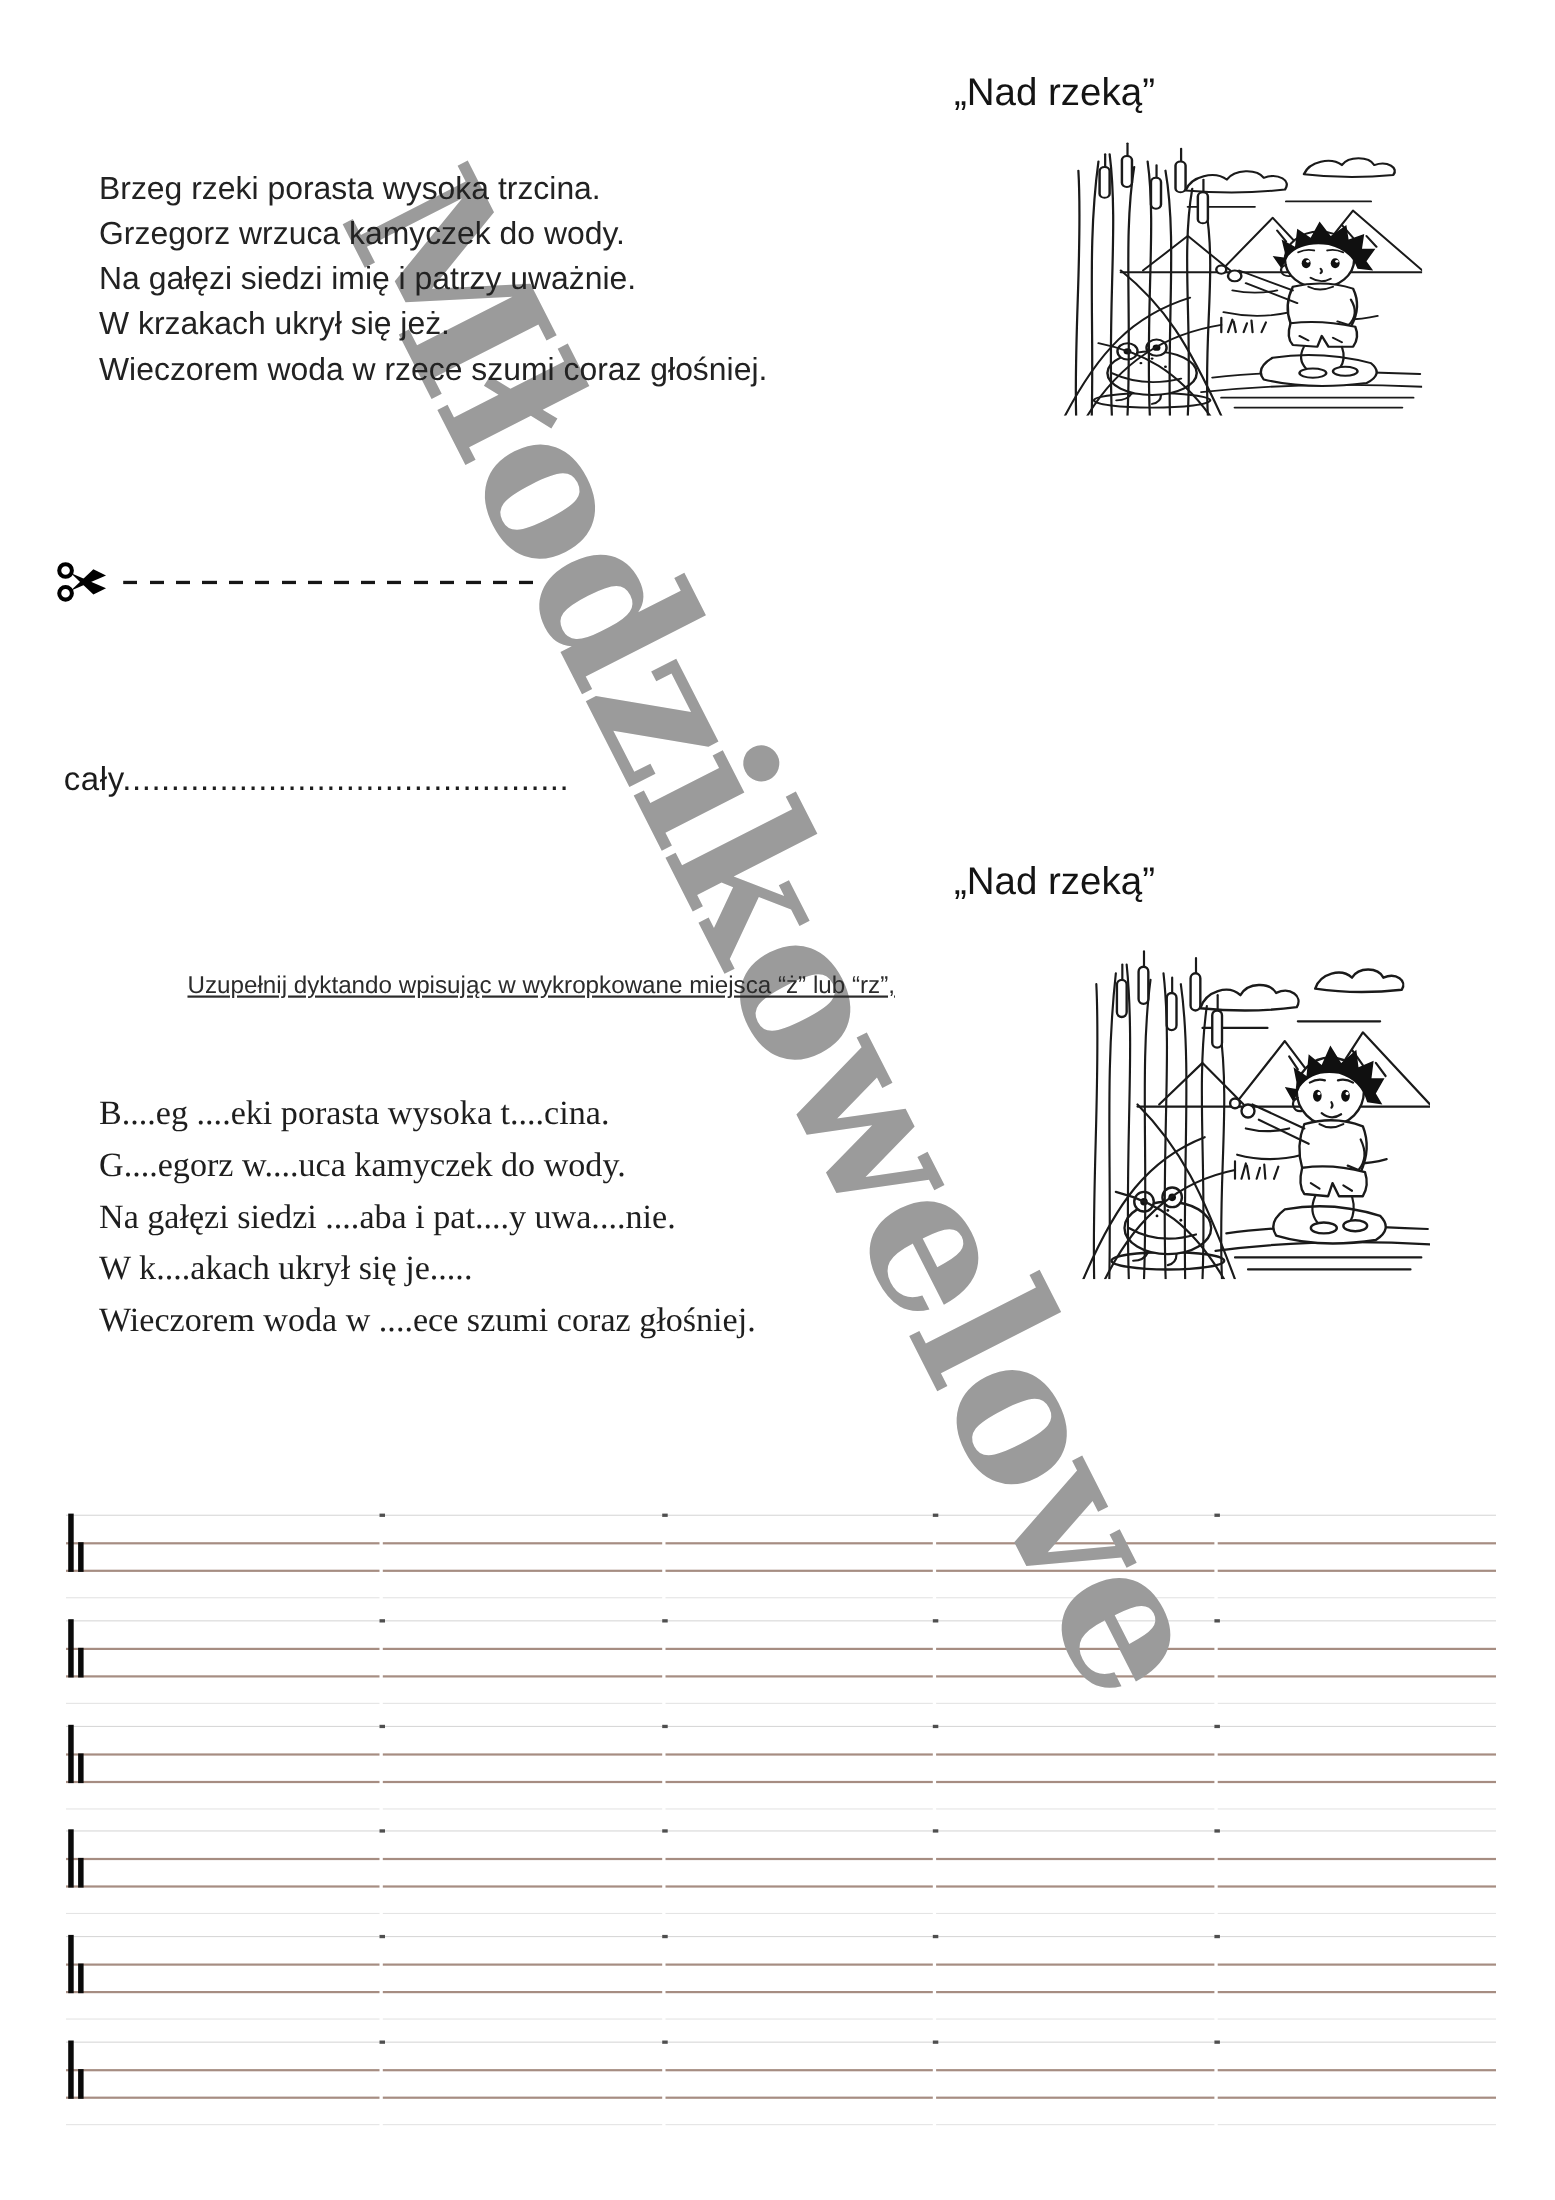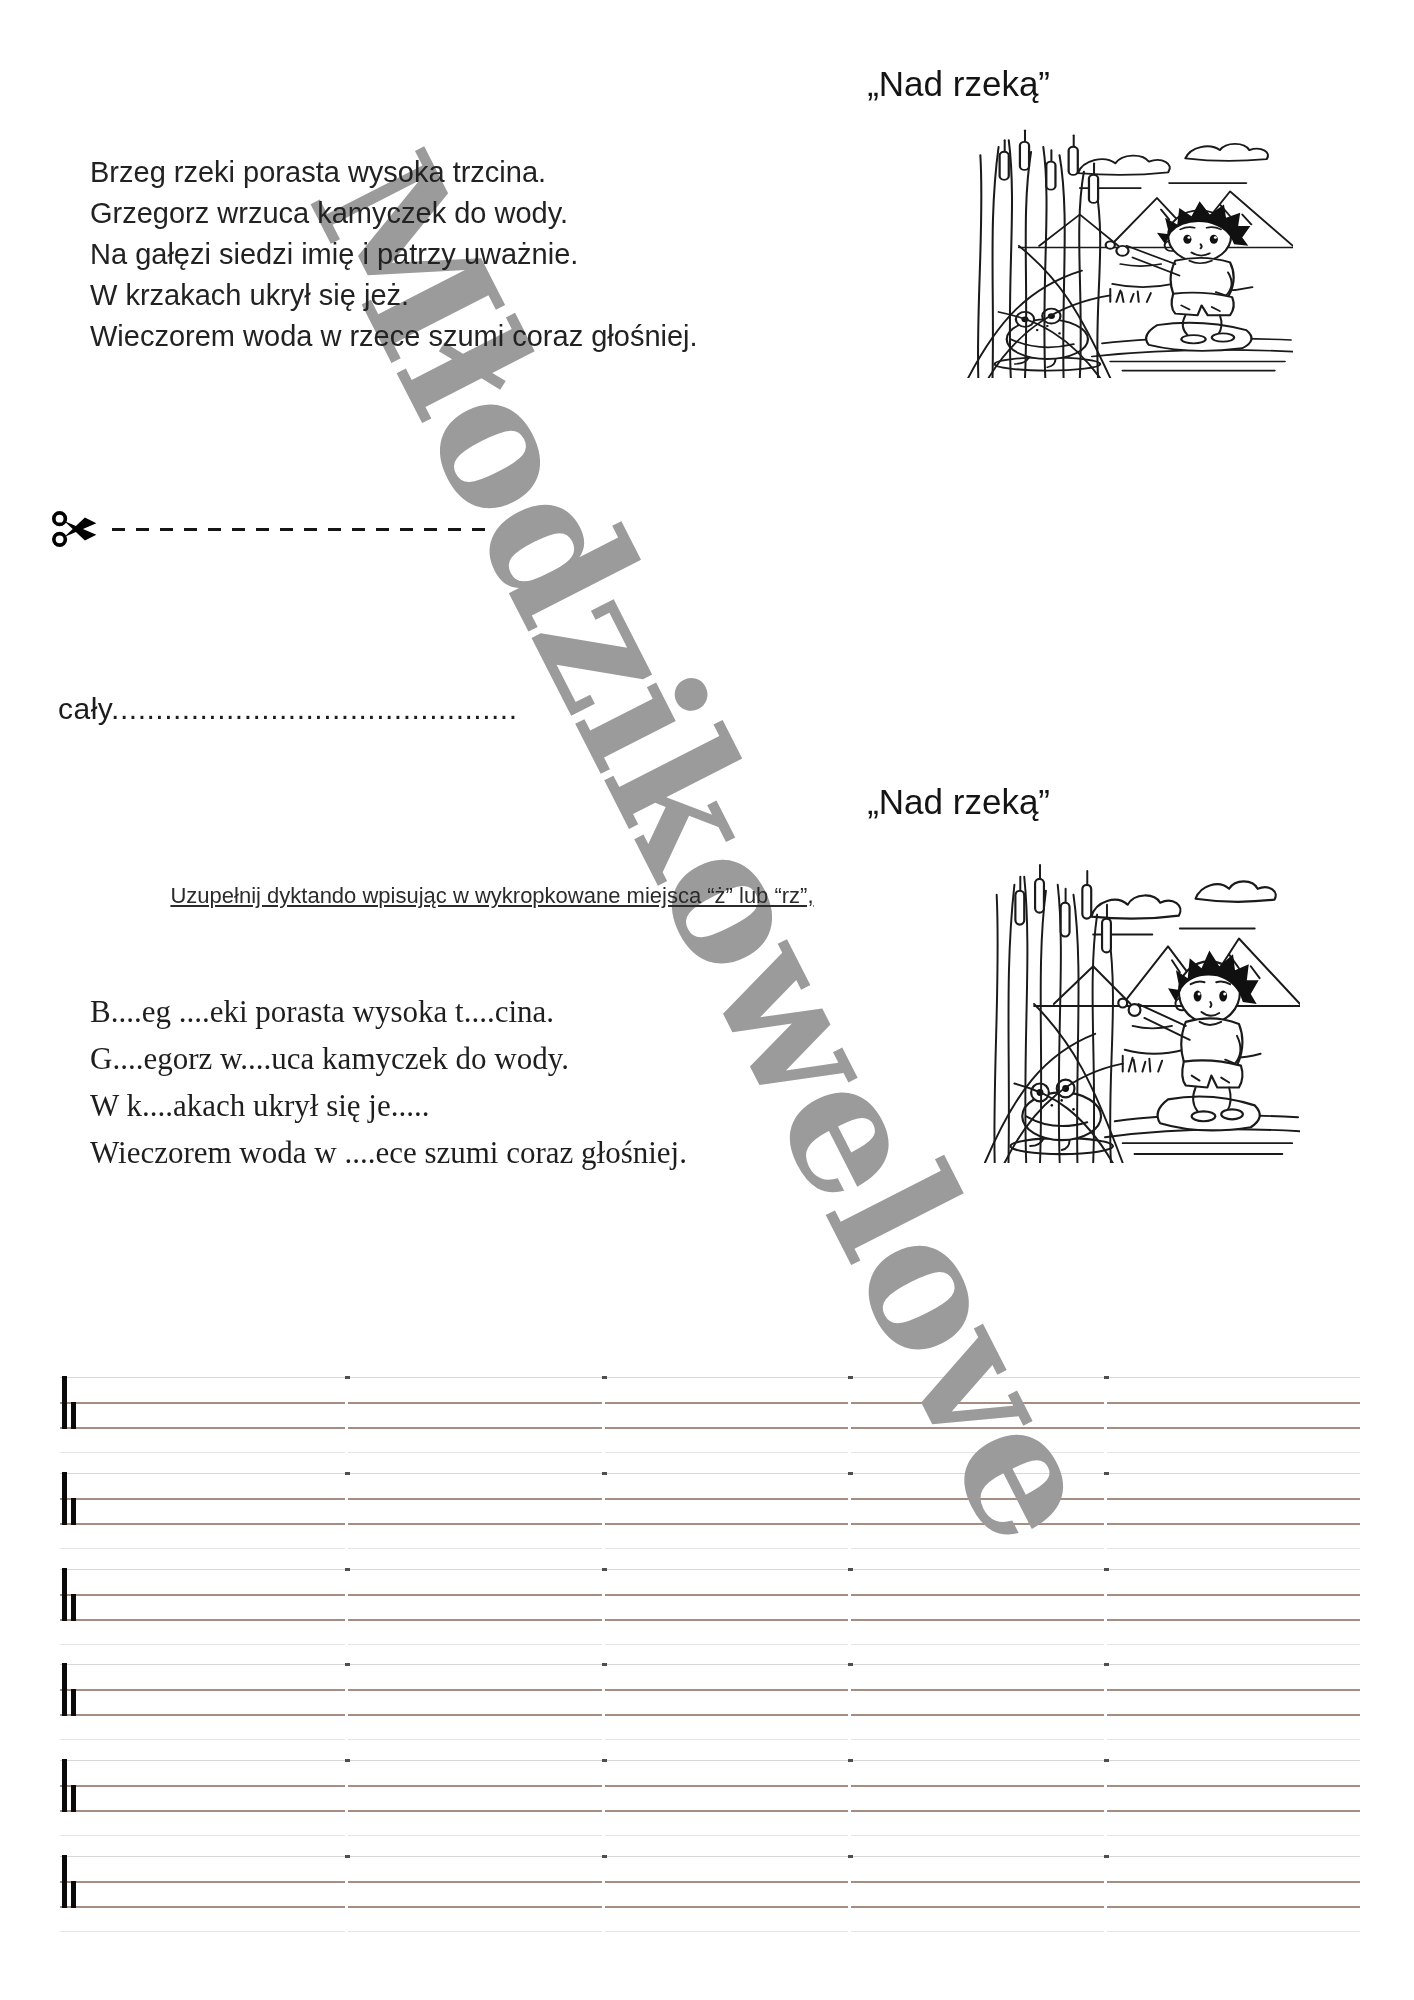--- a/index.html
+++ b/index.html
@@ -325,20 +325,21 @@
 
   <div class="abs z3 title" style="top:782px;">„Nad rzeką”</div>
 
   <div class="abs z3 instructions" style="top:880px;text-decoration:underline;">
     <div>Uzupełnij dyktando wpisując w wykropkowane miejsca “ż” lub “rz”,</div>
   </div>
 
   <div class="abs z3 gap-passage" style="left:90px;top:988px;">
     <div>B....eg ....eki porasta wysoka t....cina.</div>
     <div>G....egorz w....uca kamyczek do wody.</div>
+    <div>Na gałęzi siedzi ....aba i pat....y uwa....nie.</div>
     <div>W k....akach ukrył się je.....</div>
     <div>Wieczorem woda w ....ece szumi coraz głośniej.</div>
   </div>
 
   <svg class="abs z3 scene-img" style="left:975px;top:855px;" width="325" height="308" viewBox="0 0 330 310" preserveAspectRatio="none">
     <use href="#scene" xlink:href="#scene"></use>
   </svg>
 
 </div>
 

